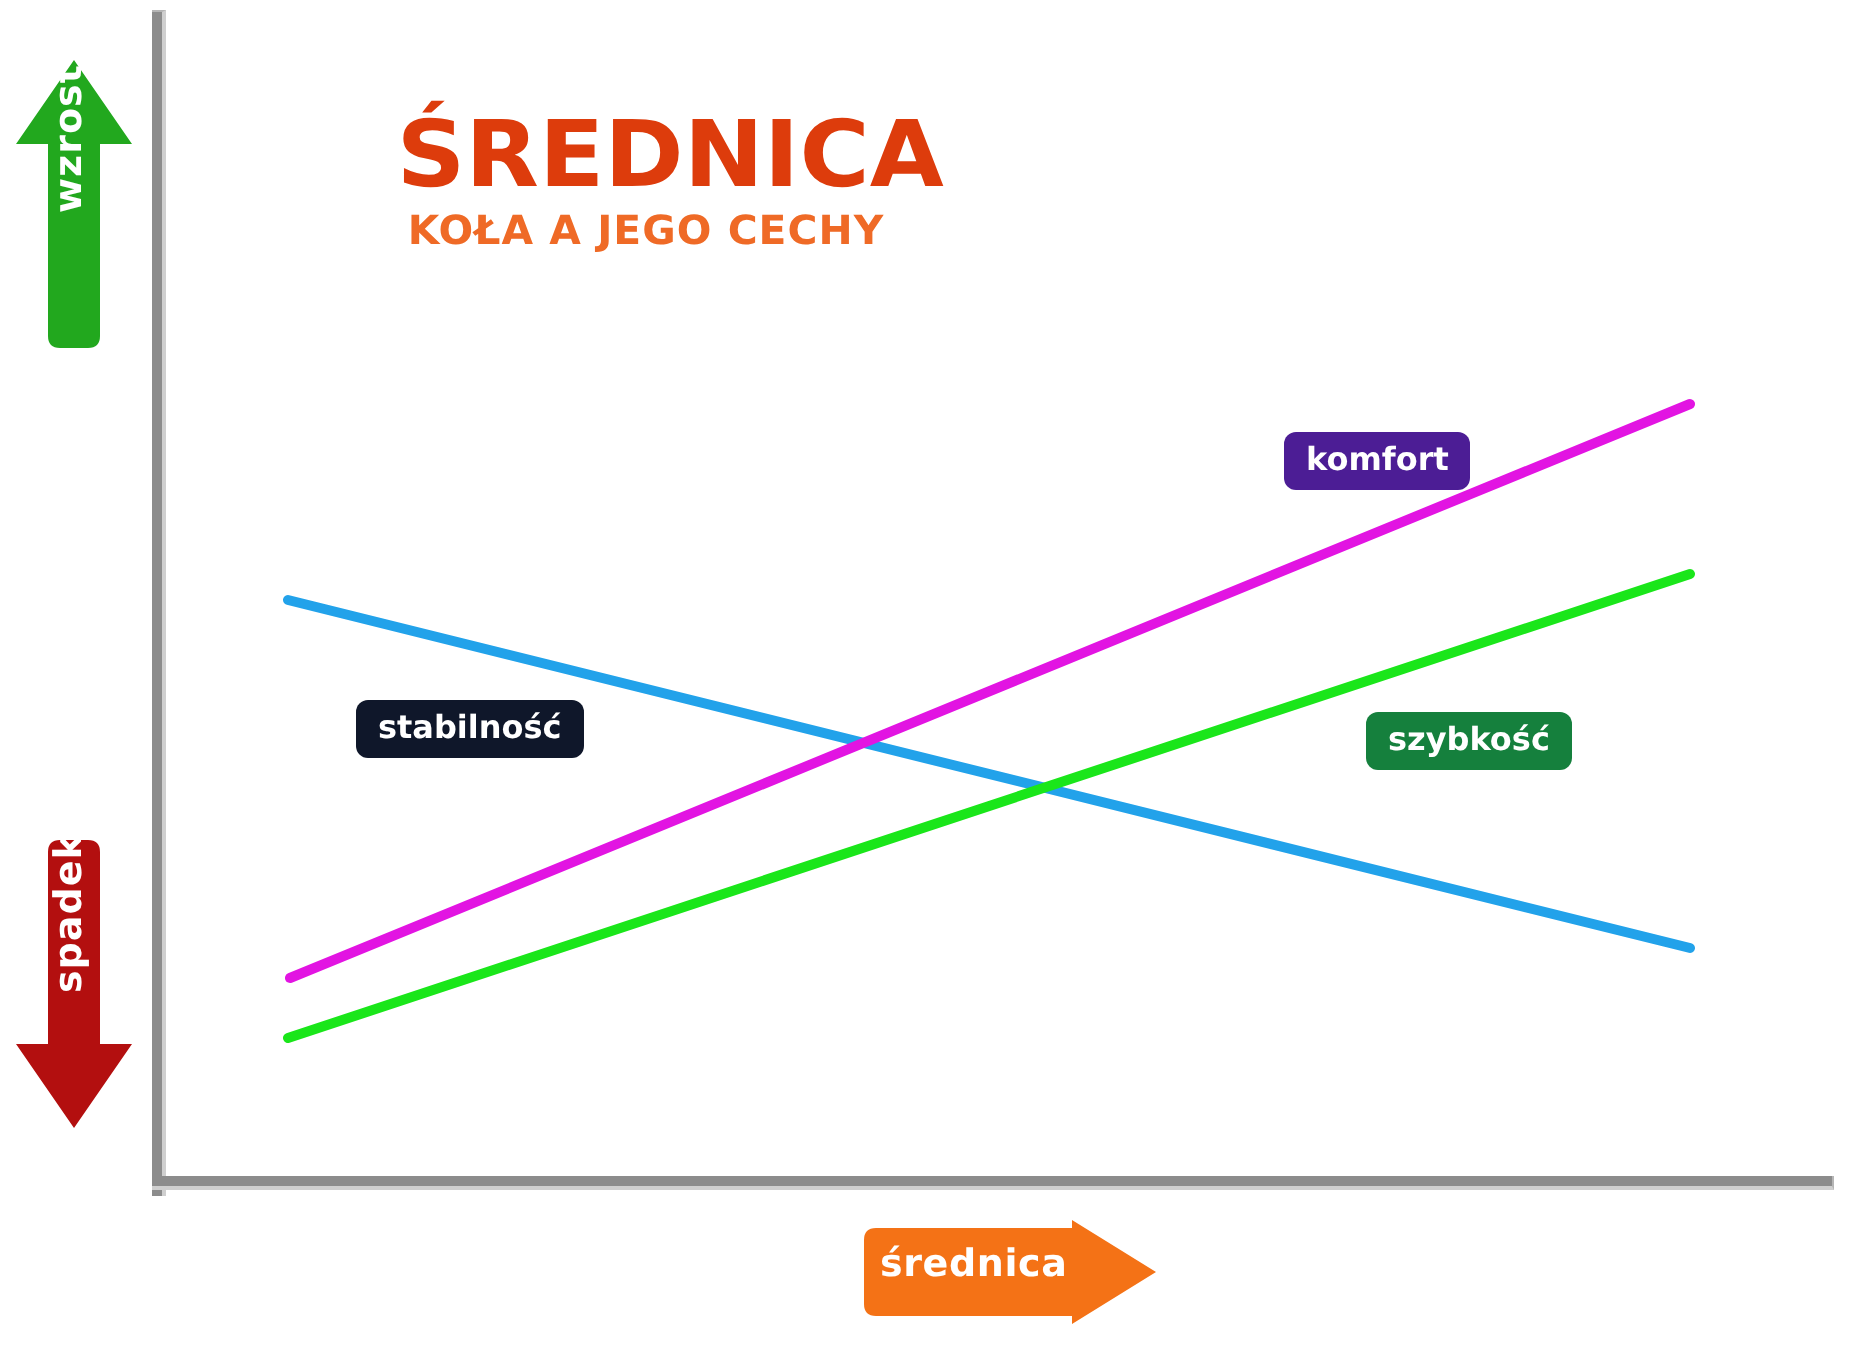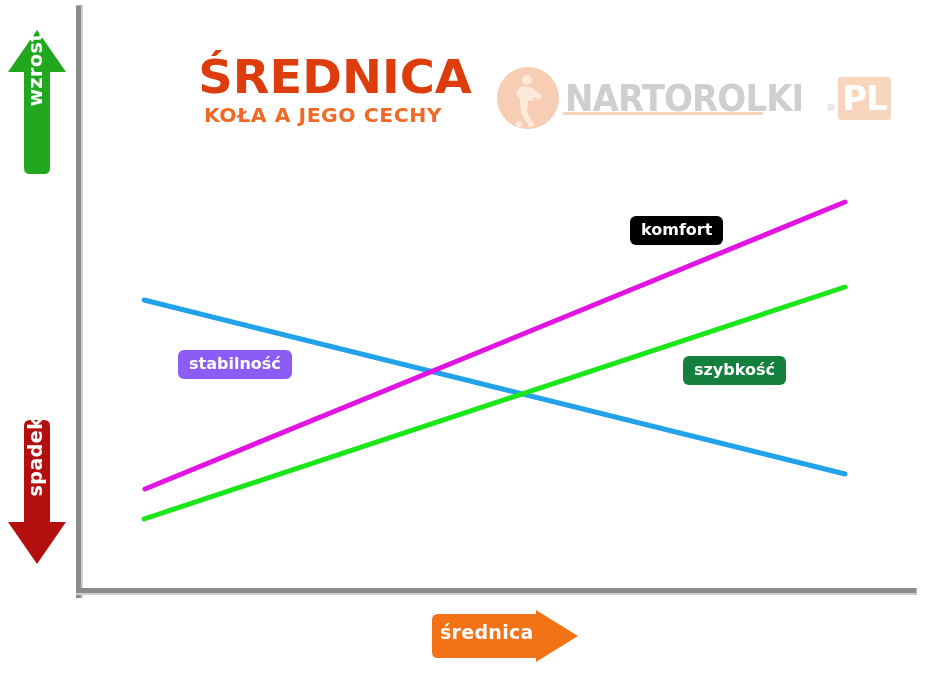--- a/index.html
+++ b/index.html
@@ -204,42 +204,23 @@
     <line id="line-0" x1="144" y1="300" x2="845" y2="474" stroke="#22a2ea" stroke-width="5" stroke-linecap="round"></line>
     <line id="line-1" x1="145" y1="489" x2="845" y2="202" stroke="#e214e2" stroke-width="5" stroke-linecap="round"></line>
     <line id="line-2" x1="144" y1="519" x2="845" y2="287" stroke="#1ae61a" stroke-width="5" stroke-linecap="round"></line>
   </svg>
 
   <div class="title-block">
     <div class="title-main">ŚREDNICA</div>
     <div class="title-sub">KOŁA A JEGO CECHY</div>
   </div>
 
-  <div class="logo">
-    <div class="logo-mark">
-      <svg width="62" height="62" viewBox="0 0 62 62" xmlns="http://www.w3.org/2000/svg">
-        <g fill="#fdeadd">
-          <circle cx="30" cy="13" r="5"></circle>
-          <path d="M27 19 L36 21 L37 33 L31 34 L30 45 L35 54 L30 56 L24 46 L23 33 L19 26 L23 20 Z"></path>
-          <path d="M36 22 L45 29 L42 33 L34 28 Z"></path>
-          <circle cx="22" cy="57" r="3"></circle>
-          <circle cx="34" cy="57" r="3"></circle>
-        </g>
-      </svg>
-    </div>
-    <div class="logo-text">
-      <span class="logo-word">NARTOROLKI</span>
-      <span class="logo-dot">.</span>
-      <span class="logo-tld">PL</span>
-    </div>
-    <div class="logo-underline"></div>
-  </div>
-
-  <div class="pill pill-stabilnosc" style="background: #8b5cf6;">stabilność</div>
-  <div class="pill pill-komfort" style="background: #000000;">komfort</div>
+
+  <div class="pill pill-stabilnosc" style="background: #0f172a;">stabilność</div>
+  <div class="pill pill-komfort" style="background: #4c1d95; margin-left: 12px;">komfort</div>
   <div class="pill pill-szybkosc" style="background: #15803d;">szybkość</div>
 
   <svg class="arrow-svg arrow-up" width="62" height="148" viewBox="0 0 62 148" xmlns="http://www.w3.org/2000/svg">
     <path d="M31 2 L60 44 L44 44 L44 140 Q44 146 38 146 L24 146 Q18 146 18 140 L18 44 L2 44 Z" fill="#22a81e"></path>
   </svg>
   <div class="arrow-label lbl-wzrost">wzrost</div>
 
   <svg class="arrow-svg arrow-down" width="62" height="148" viewBox="0 0 62 148" xmlns="http://www.w3.org/2000/svg">
     <path d="M31 146 L2 104 L18 104 L18 8 Q18 2 24 2 L38 2 Q44 2 44 8 L44 104 L60 104 Z" fill="#b30f0f"></path>
   </svg>

